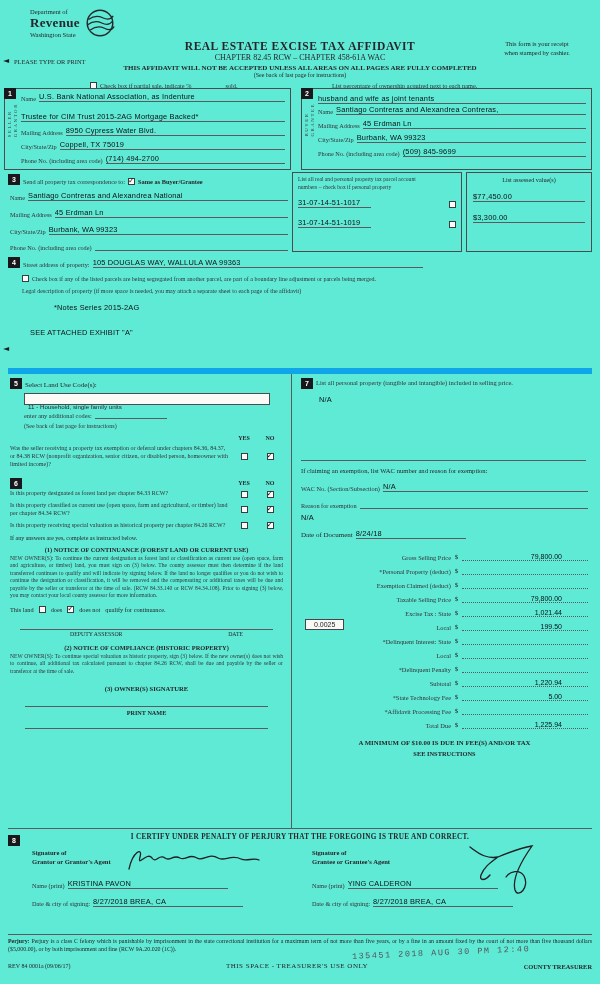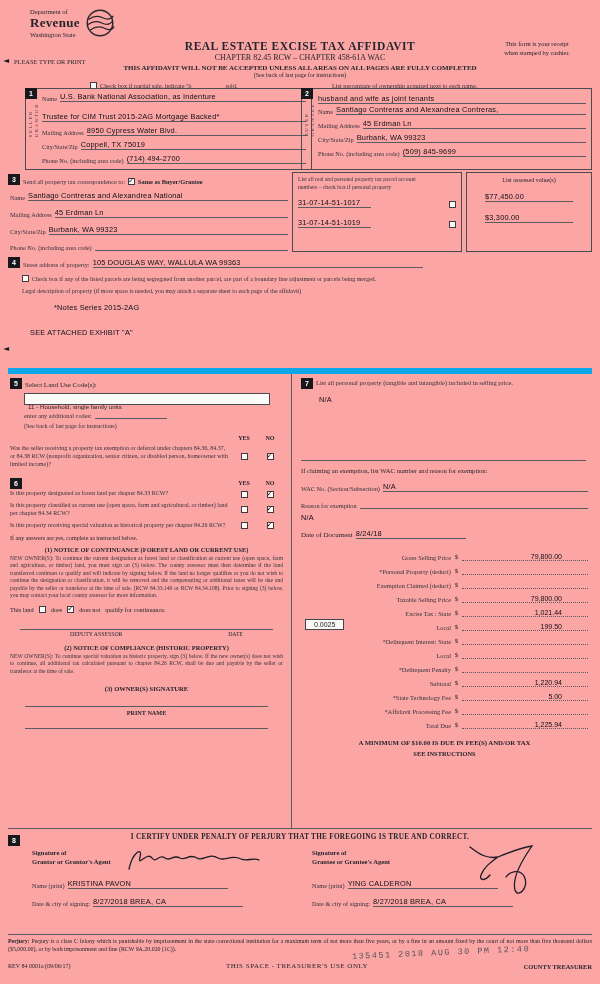--- a/index.html
+++ b/index.html
@@ -1,18 +1,18 @@
 <!DOCTYPE html>
 <html><head>
 <meta charset="utf-8">
 <style>
   *{margin:0;padding:0;box-sizing:border-box}
   html,body{background:#6f6f6f}
   body{display:flex;justify-content:center}
-  .page{position:relative;width:600px;height:984px;background:#fca5a5;color:#26262c;
+  .page{position:relative;width:600px;height:984px;background:#5eead4;color:#26262c;
         font-family:"Liberation Serif",serif;overflow:hidden;box-shadow:0 0 6px rgba(0,0,0,.4)}
   .abs{position:absolute}
   .sq{display:inline-flex;align-items:center;justify-content:center;width:12px;height:11px;
       background:#17171c;color:#fff;font:bold 7px "Liberation Sans",sans-serif;flex:none}
   .lbl{font-size:6.3px;color:#33333a;white-space:nowrap}
   .val{font-family:"Liberation Sans",sans-serif;font-size:7.4px;color:#0f0f16;letter-spacing:.2px;white-space:nowrap}
   .row{display:flex;align-items:flex-end;gap:3px}
   .fill{flex:1;border-bottom:1px solid #5a5a60;min-height:9px;display:flex;align-items:flex-end;overflow:hidden}
   .cb{position:relative;display:inline-block;width:7px;height:7px;border:1px solid #3c3c42;background:#fbfaf6;flex:none}
   .cb.checked::after{content:"✓";position:absolute;left:-1px;top:-3px;font:8px "DejaVu Sans",sans-serif;color:#18181e}
@@ -76,21 +76,21 @@
   <div class="abs ctr" style="left:60px;right:60px;top:72px;font-size:6px">(See back of last page for instructions)</div>
 
   <div class="abs row" style="left:90px;top:80px;width:220px">
     <span class="cb"></span>
     <span class="lbl">Check box if partial sale, indicate %</span>
     <span class="fill" style="max-width:28px"></span>
     <span class="lbl">sold.</span>
   </div>
   <div class="abs lbl" style="left:332px;top:82px">List percentage of ownership acquired next to each name.</div>
 
-  <div class="box abs" style="left:25px;top:88px;width:287px;height:82px;padding:2px 5px 2px 16px">
+  <div class="box abs" style="left:4px;top:88px;width:287px;height:82px;padding:2px 5px 2px 16px">
     <span class="sq abs" style="left:-1px;top:-1px">1</span>
     <div class="vside">
       <span class="vtxt">SELLER</span>
       <span class="vtxt">GRANTOR</span>
     </div>
     <div class="row" style="margin-top:1px">
       <span class="lbl">Name</span>
       <span class="fill">
           <span class="val">U.S. Bank National Association, as Indenture</span>
         </span>
@@ -204,21 +204,21 @@
     </div>
     <div class="row" style="margin-top:10px">
       <span class="fill" style="max-width:118px">
           <span class="val">31-07-14-51-1019</span>
         </span>
       <span style="flex:1"></span>
       <span class="cb"></span>
     </div>
   </div>
 
-  <div class="box abs" style="left:466px;top:172px;width:126px;height:80px;padding:3px 18px">
+  <div class="box abs" style="left:466px;top:172px;width:126px;height:80px;padding:3px 6px">
     <div class="ctr" style="font-size:6.2px">List assessed value(s)</div>
     <div class="row" style="margin-top:9px">
       <span class="fill">
           <span class="val">$77,450.00</span>
         </span>
     </div>
     <div class="row" style="margin-top:11px">
       <span class="fill">
           <span class="val">$3,300.00</span>
         </span>

